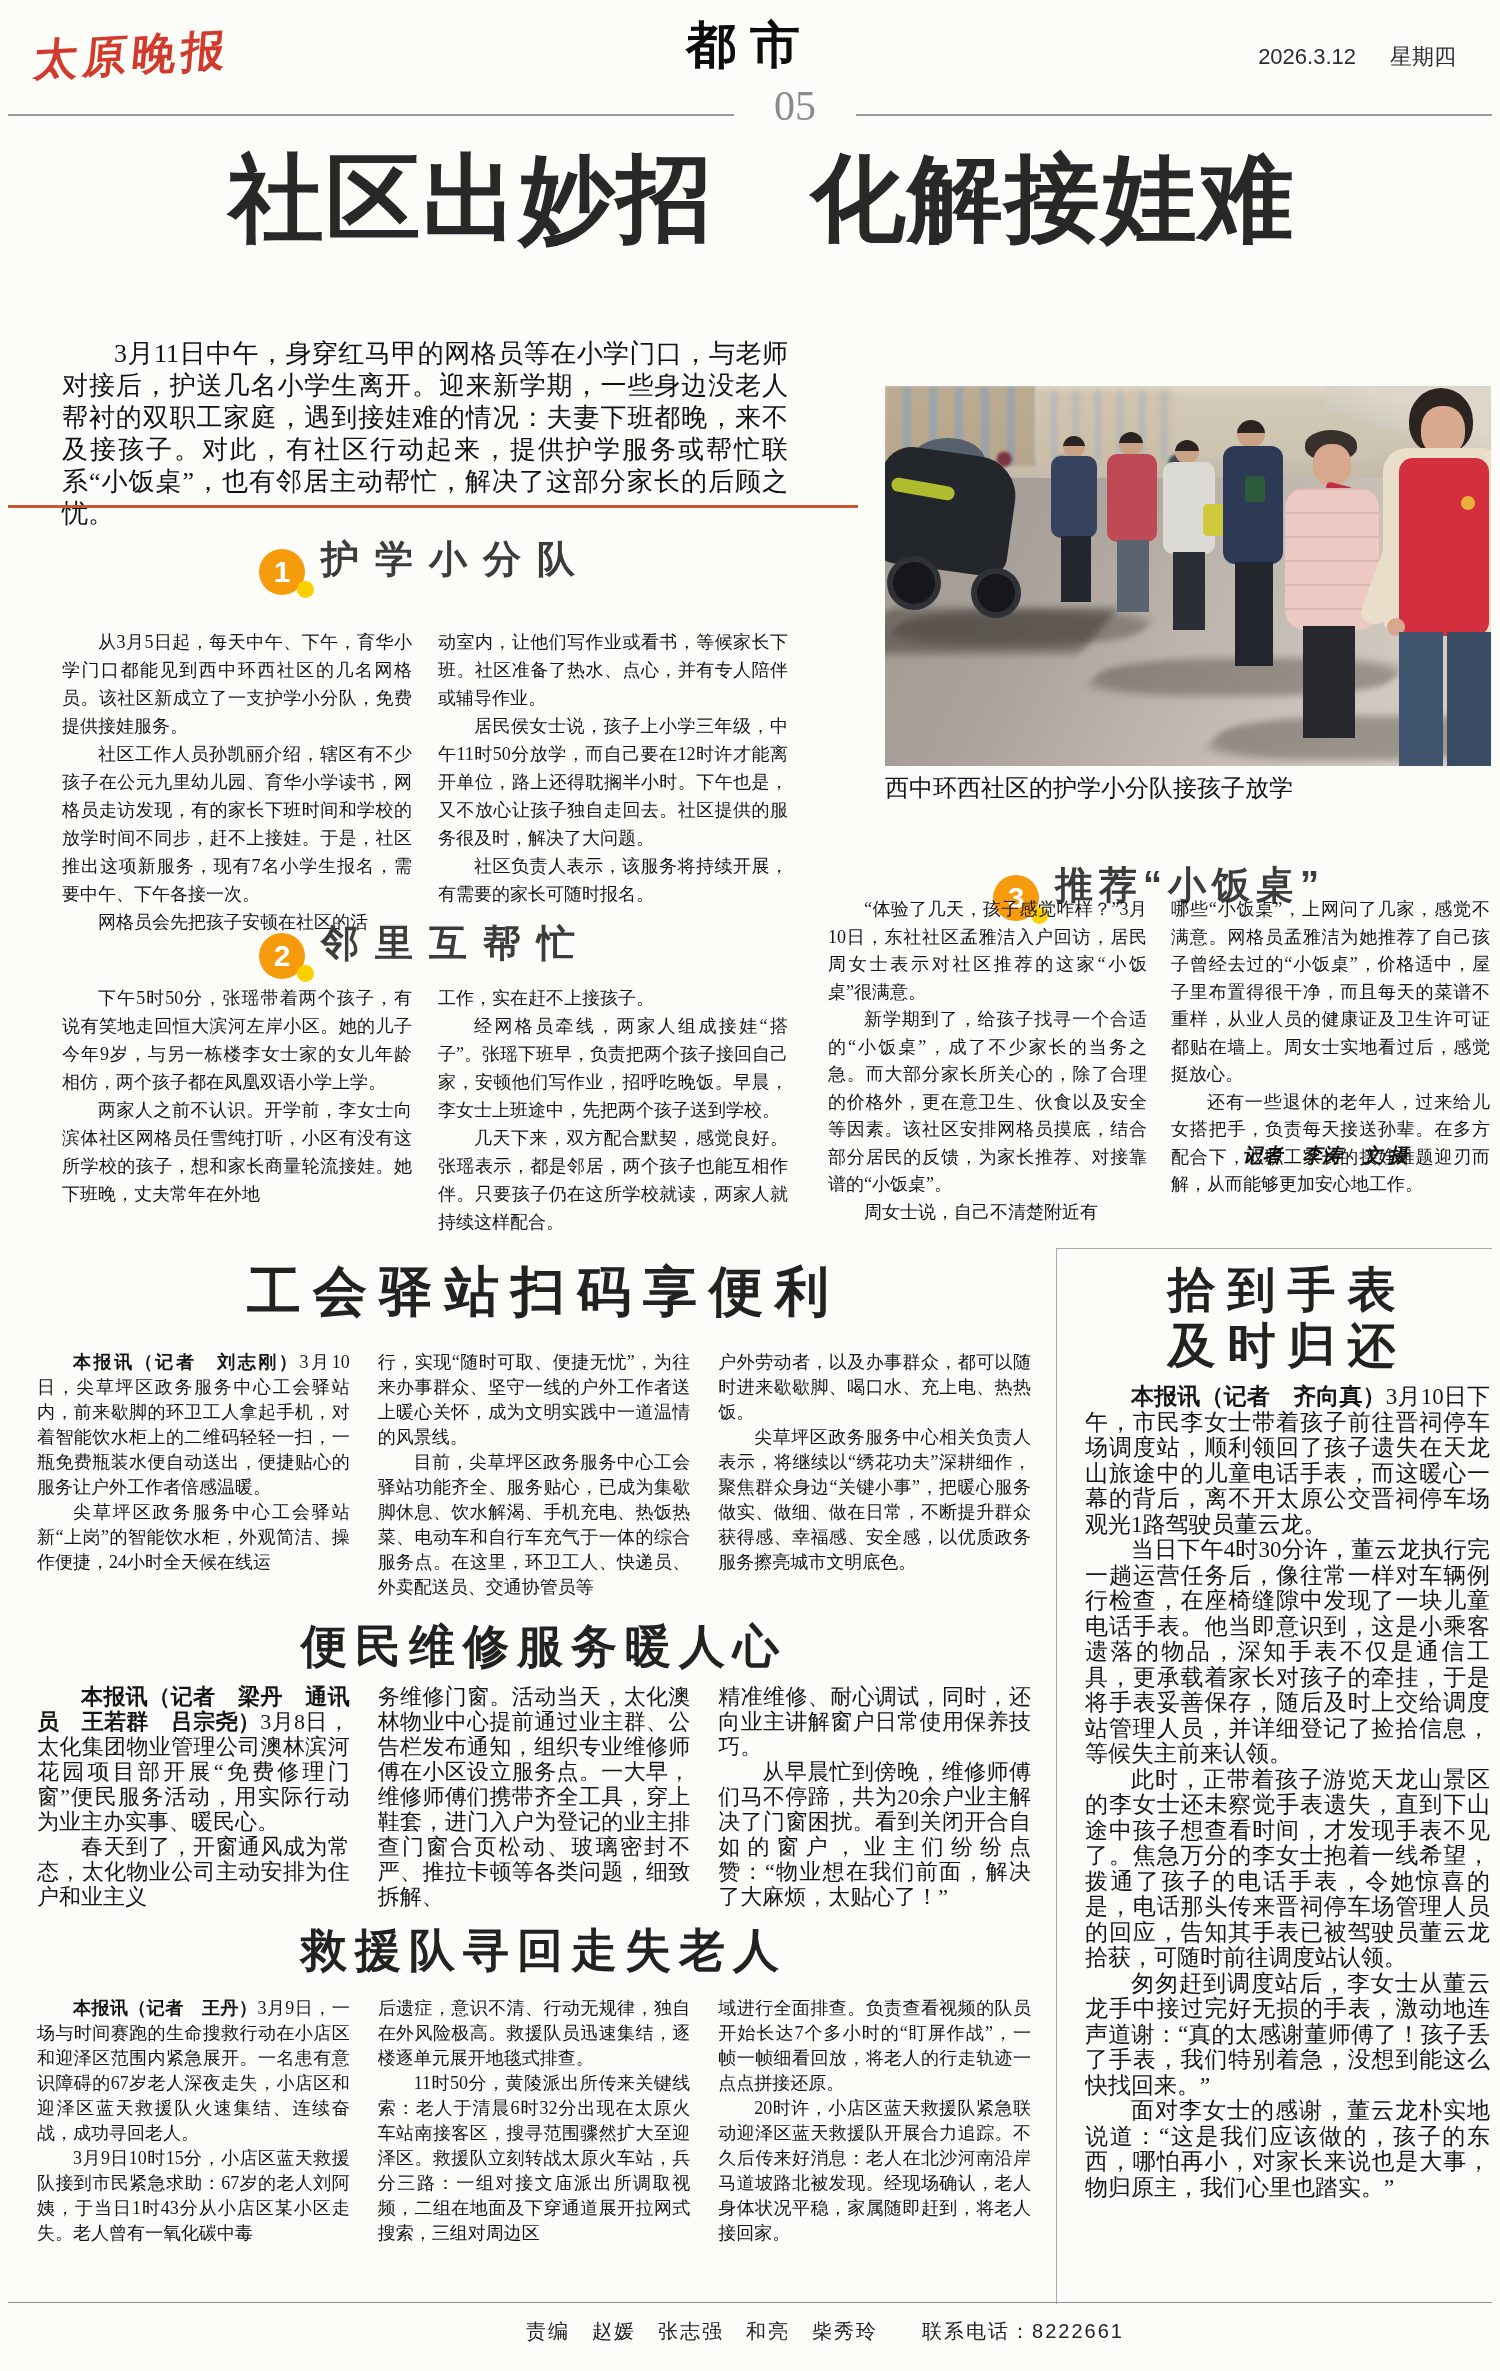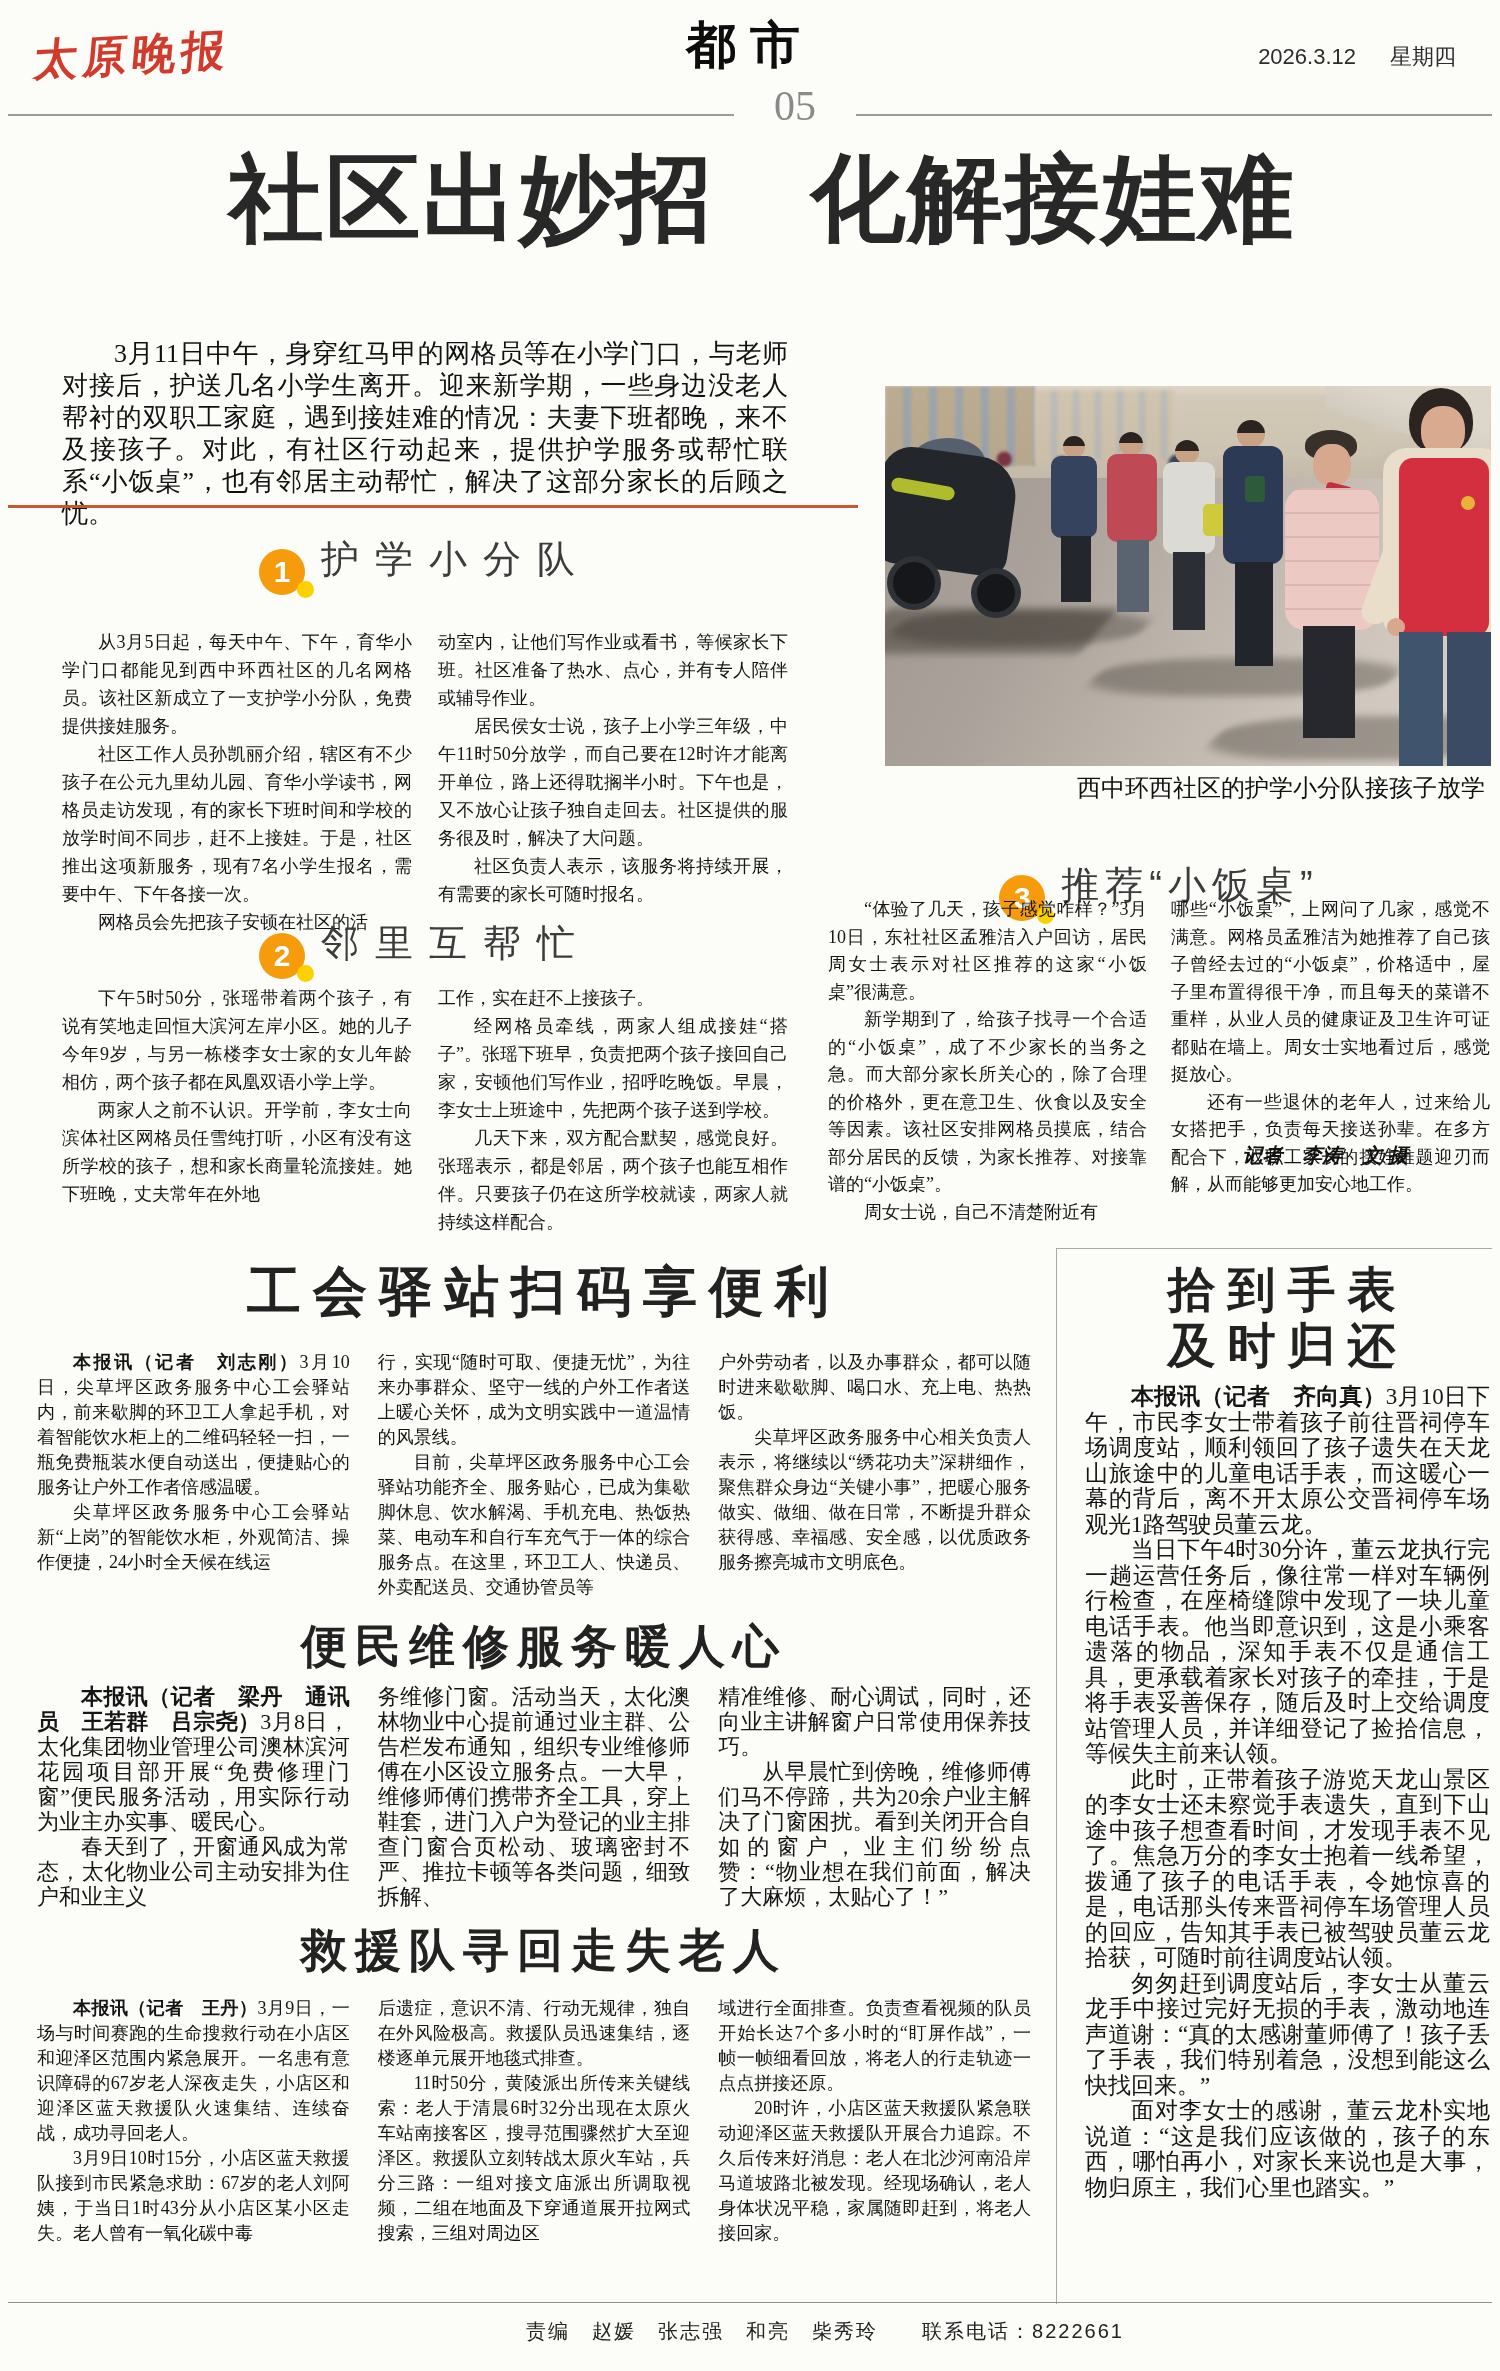--- a/index.html
+++ b/index.html
@@ -17,21 +17,21 @@
   #page-no{left:734px;top:82px;width:122px;text-align:center;font-size:42px;color:#8a8a8a;}
 
   
   #headline{left:0;top:124px;width:100%;text-align:center;font-size:95px;font-weight:900;letter-spacing:2px;color:#282828;font-family:"Liberation Sans","DejaVu Sans",sans-serif;}
   #intro{left:62px;top:338px;width:726px;font-size:26px;line-height:32px;text-align:justify;text-indent:2em;word-break:break-all;color:#111;}
   #orange-rule{left:8px;top:505px;width:850px;height:3px;background:#c55a2e;}
 
   .sec-head{text-align:center;white-space:nowrap;}
   .sec-badge{display:inline-block;position:relative;width:46px;height:46px;border-radius:50%;background:#f59b0c;color:#fff;font-size:30px;font-weight:bold;line-height:46px;text-align:center;font-family:"Liberation Sans","DejaVu Sans",sans-serif;margin-right:16px;vertical-align:-10px;}
   .sec-badge::after{content:"";position:absolute;bottom:-3px;right:-9px;width:17px;height:17px;border-radius:50%;background:#fdd000;}
-  .sec-title{font-size:38px;font-weight:400;letter-spacing:16px;color:#3c3c3c;font-family:"Liberation Sans","DejaVu Sans",sans-serif;}
+  .sec-title{font-size:38px;font-weight:700;letter-spacing:16px;color:#3c3c3c;font-family:"Liberation Sans","DejaVu Sans",sans-serif;}
   #sh3 .sec-title{letter-spacing:6px;}
   #sh1{left:62px;top:534px;width:726px;}
   #sh2{left:62px;top:918px;width:726px;}
   #sh3{left:828px;top:832px;width:662px;margin-top:28px;}
 
   .cols{display:flex;}
   .cols .col{flex:1;text-align:justify;word-break:break-all;}
   .para{margin:0;}
   .para.ind{text-indent:2em;}
   .para b{font-weight:700;}
@@ -87,21 +87,21 @@
   #ph-g-pants{left:418px;top:240px;width:52px;height:112px;background:#26282e;}
   #ph-w-hair{left:524px;top:2px;width:64px;height:66px;background:#2b2420;border-radius:50% 50% 45% 45%;}
   #ph-w-face{left:536px;top:20px;width:44px;height:50px;background:#d9aa90;border-radius:45%;}
   #ph-w-sweater{left:498px;top:62px;width:122px;height:184px;background:#e9dec9;border-radius:24px 24px 12px 12px;}
   #ph-w-arm{left:488px;top:148px;width:26px;height:92px;background:#e9dec9;border-radius:12px;transform:rotate(20deg);}
   #ph-w-vest{left:514px;top:72px;width:90px;height:178px;background:#d42f3f;border-radius:14px;}
   #ph-w-emblem{left:576px;top:110px;width:14px;height:14px;background:#e8b23a;border-radius:50%;}
   #ph-w-hand{left:502px;top:232px;width:18px;height:18px;background:#d8a88e;border-radius:50%;}
   #ph-w-leg1{left:514px;top:246px;width:44px;height:134px;background:#41546e;}
   #ph-w-leg2{left:562px;top:246px;width:44px;height:134px;background:#3a4b63;}
-  #caption{left:885px;top:772px;width:600px;text-align:right;font-size:24px;color:#111;}
+  #caption{left:885px;top:772px;width:600px;font-size:24px;color:#111;}
 
   
   .art-title{left:44px;width:1000px;text-align:center;font-weight:900;color:#222;font-family:"Liberation Sans","DejaVu Sans",sans-serif;white-space:nowrap;}
   #at1{top:1256px;font-size:54px;letter-spacing:12px;}
   #at2{top:1616px;font-size:46px;letter-spacing:8px;}
   #at3{top:1920px;font-size:46px;letter-spacing:8px;}
   #ac1{left:37px;top:1350px;width:994px;gap:28px;font-size:18px;line-height:25px;height:262px;overflow:hidden;}
   #ac2{left:37px;top:1684px;width:994px;gap:28px;font-size:22px;line-height:25px;height:230px;overflow:hidden;}
   #ac3{left:37px;top:1996px;width:994px;gap:28px;font-size:18px;line-height:25px;height:302px;overflow:hidden;}
 

